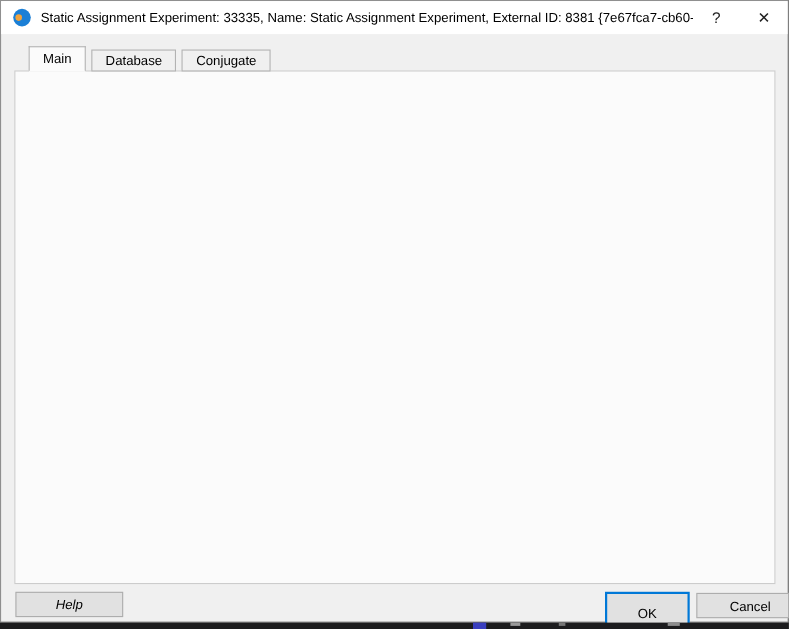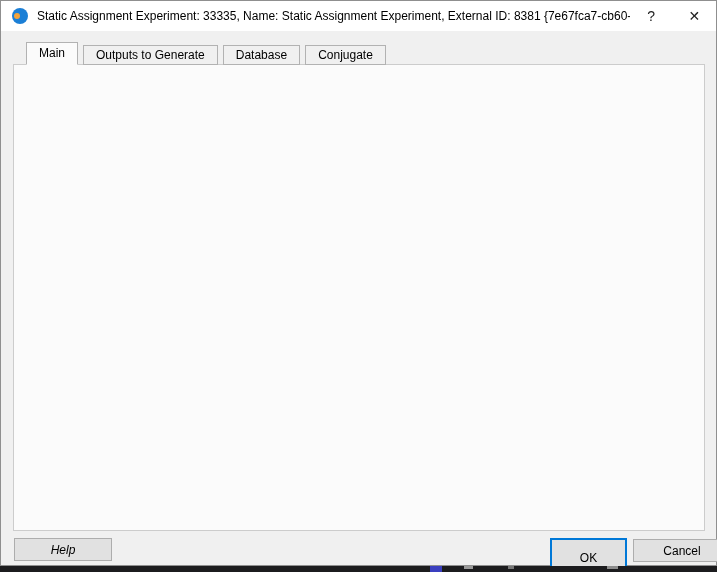--- a/index.html
+++ b/index.html
@@ -99,21 +99,20 @@
       <div id="app-icon">
           <div class="dot"></div>
         </div>
       <div id="title-text">Static Assignment Experiment: 33335, Name: Static Assignment Experiment, External ID: 8381  {7e67fca7-cb60-...</div>
       <div class="titlebar-btn">?</div>
       <div class="titlebar-btn">✕</div>
     </div>
 
     <div id="tabbar">
       <div class="tab active">Main</div>
-      <div class="tab">Outputs to Generate</div>
       <div class="tab">Database</div>
       <div class="tab">Conjugate</div>
     </div>
 
     <div id="page"></div>
 
     <div class="abs lbl" style="left:20px; top:78px;">Name:</div>
     <input class="txt" style="left: 106px; top: 73px; width: 257px;" value="Static Assignment Experiment">
     <div class="abs lbl" style="left:374px; top:78px;">External ID:</div>
     <input class="txt" style="left: 442px; top: 73px; width: 253px;" value="8381">

